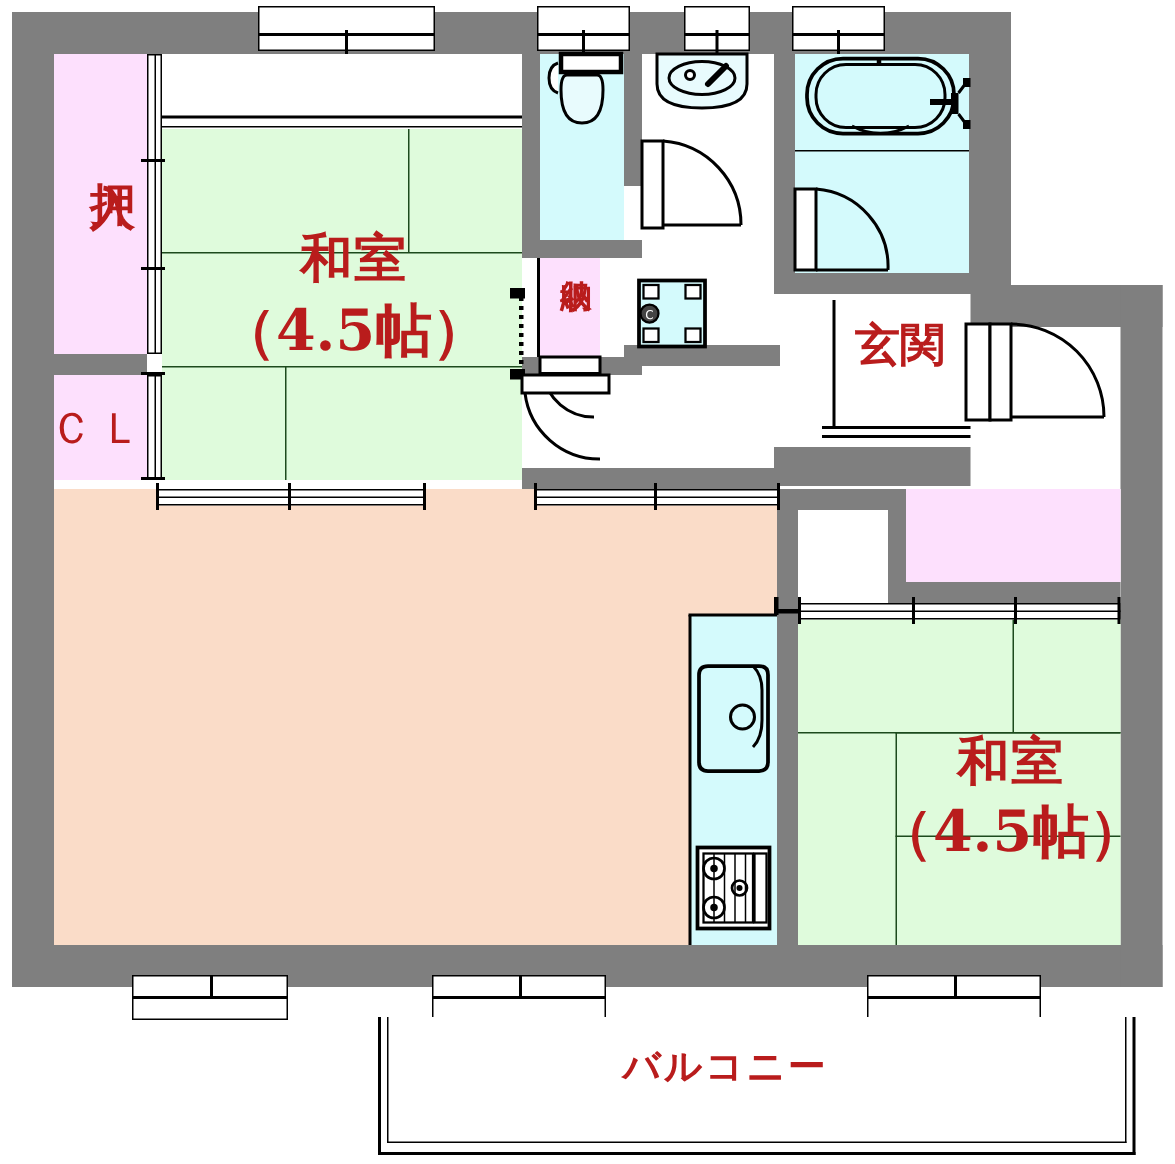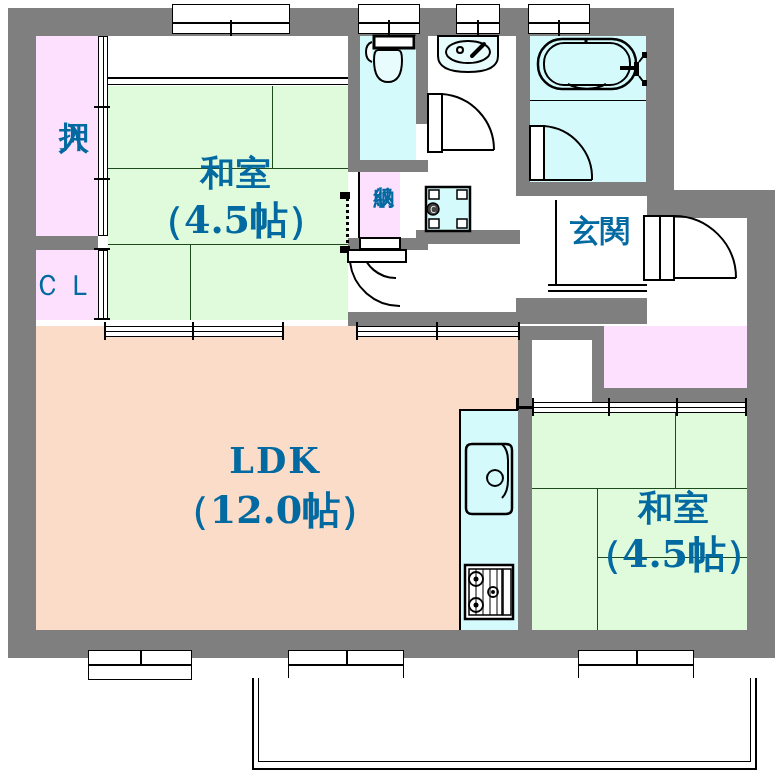--- a/index.html
+++ b/index.html
@@ -18,21 +18,21 @@
   .ldk{background:#fadcc8;}
   .wet{background:#d4fafc;}
   .closet{background:#fde0fd;}
   .white{background:#ffffff;}
   
   .ln{background:#000000;}
   .ln-g{background:#1d4a1d;}
   .tl{border:1px solid #000;background:#fff;}
   
   .lbl{
-    position:absolute;color:#0369a1;
+    position:absolute;color:#b91c1c;
     font-family:"DejaVu Serif","Liberation Serif",serif;
     white-space:pre;line-height:1.05;
     text-align:center;
   }
   .lbl-v{
     writing-mode:vertical-rl;
     text-orientation:upright;
   }
   .big{font-size:35px;font-weight:700;letter-spacing:1px;}
   .big2{font-size:38px;font-weight:700;letter-spacing:0px;}
@@ -284,21 +284,20 @@
 
   <div class="lbl cl" style="left:30px;top:270px;width:72px;">ＣＬ</div>
 
   <div class="lbl big" style="left:146px;top:155px;width:180px;">和室</div>
   <div class="lbl big2" style="left:128px;top:200px;width:216px;">（4.5帖）</div>
 
   <div class="lbl lbl-v xsml" style="left:365px;top:170px;width:30px;">収納</div>
 
   <div class="lbl mid" style="left:562px;top:215px;width:76px;">玄関</div>
 
-  <div class="lbl big" style="left:180px;top:443px;width:190px;letter-spacing:2px;">LDK</div>
-  <div class="lbl big2" style="left:160px;top:490px;width:230px;">（12.0帖）</div>
 
 
   <div class="lbl big" style="left:584px;top:490px;width:180px;">和室</div>
   <div class="lbl big2" style="left:566px;top:534px;width:216px;">（4.5帖）</div>
 
+  <div class="lbl sml" style="left:415px;top:698px;width:200px;text-align:left;letter-spacing:2px;">バルコニー</div>
 
 </div>
 
 </body></html>

